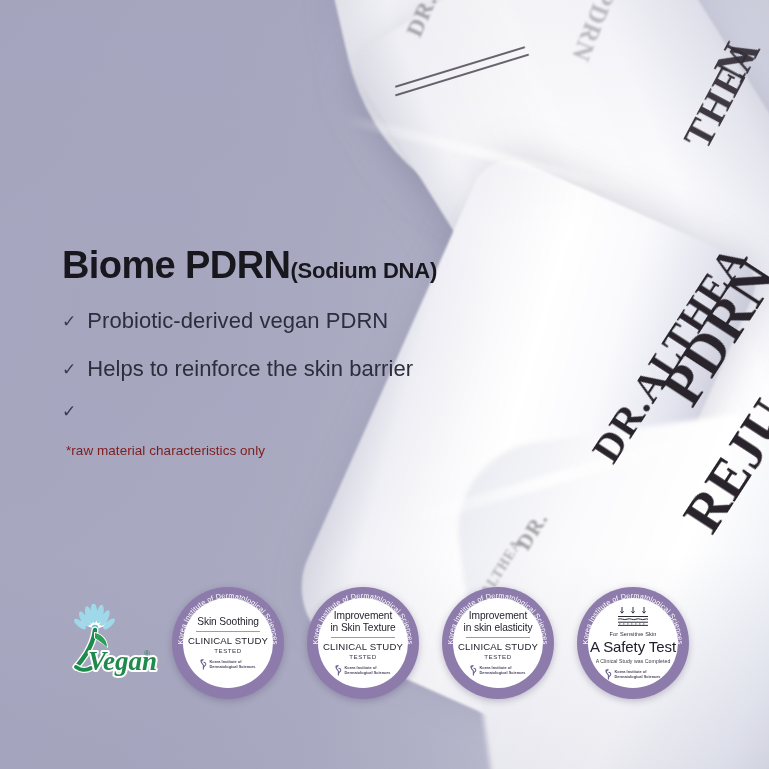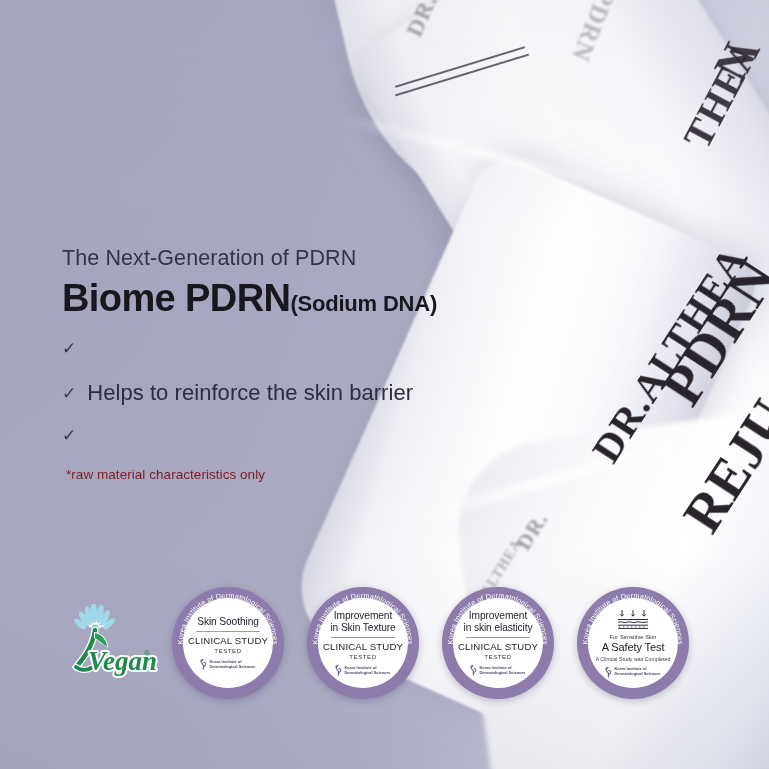--- a/index.html
+++ b/index.html
@@ -251,21 +251,21 @@
     text-align: left;
     font-weight: 700;
   }
   .badge-small-title {
     font-size: 5.6px;
     color: #2c2c3a;
     letter-spacing: .1px;
     margin-bottom: 1px;
   }
   .badge-safety {
-    font-size: 11px;
+    font-size: 15px;
     color: #20202c;
     letter-spacing: -.1px;
   }
   .badge-note {
     font-size: 5.2px;
     color: #3b3b4a;
     margin-top: 3px;
     letter-spacing: .05px;
   }
   .skin-icon { margin-bottom: 3px; }
@@ -294,25 +294,25 @@
   <div class="pack-text" id="pack-reju">REJU 50</div>
   <div class="pack-text" id="pack-cream">CREAM</div>
   <div class="pack-text" id="pack-faint1">DR.</div>
   <div class="pack-text" id="pack-faint2">ALTHEA</div>
   <div class="pack-text" id="pack-faint3">PDRN</div>
   <div class="pack-text" id="pack-faint4">DR.</div>
 
   <div class="bg-vignette"></div>
 
   <div id="copy">
-    <p id="eyebrow">The Next-Generation of PDRN</p>
     <h1 id="headline"><span>Biome PDRN</span><span class="sub">(Sodium DNA)</span></h1>
 
     <div class="bullet">
       <span class="check">✓</span>
+      <span>Probiotic-derived vegan PDRN</span>
     </div>
     <div class="bullet">
       <span class="check">✓</span>
       <span>Helps to reinforce the skin barrier</span>
     </div>
     <div class="bullet">
       <span class="check">✓</span>
     </div>
 
     <p id="footnote">*raw material characteristics only</p>

